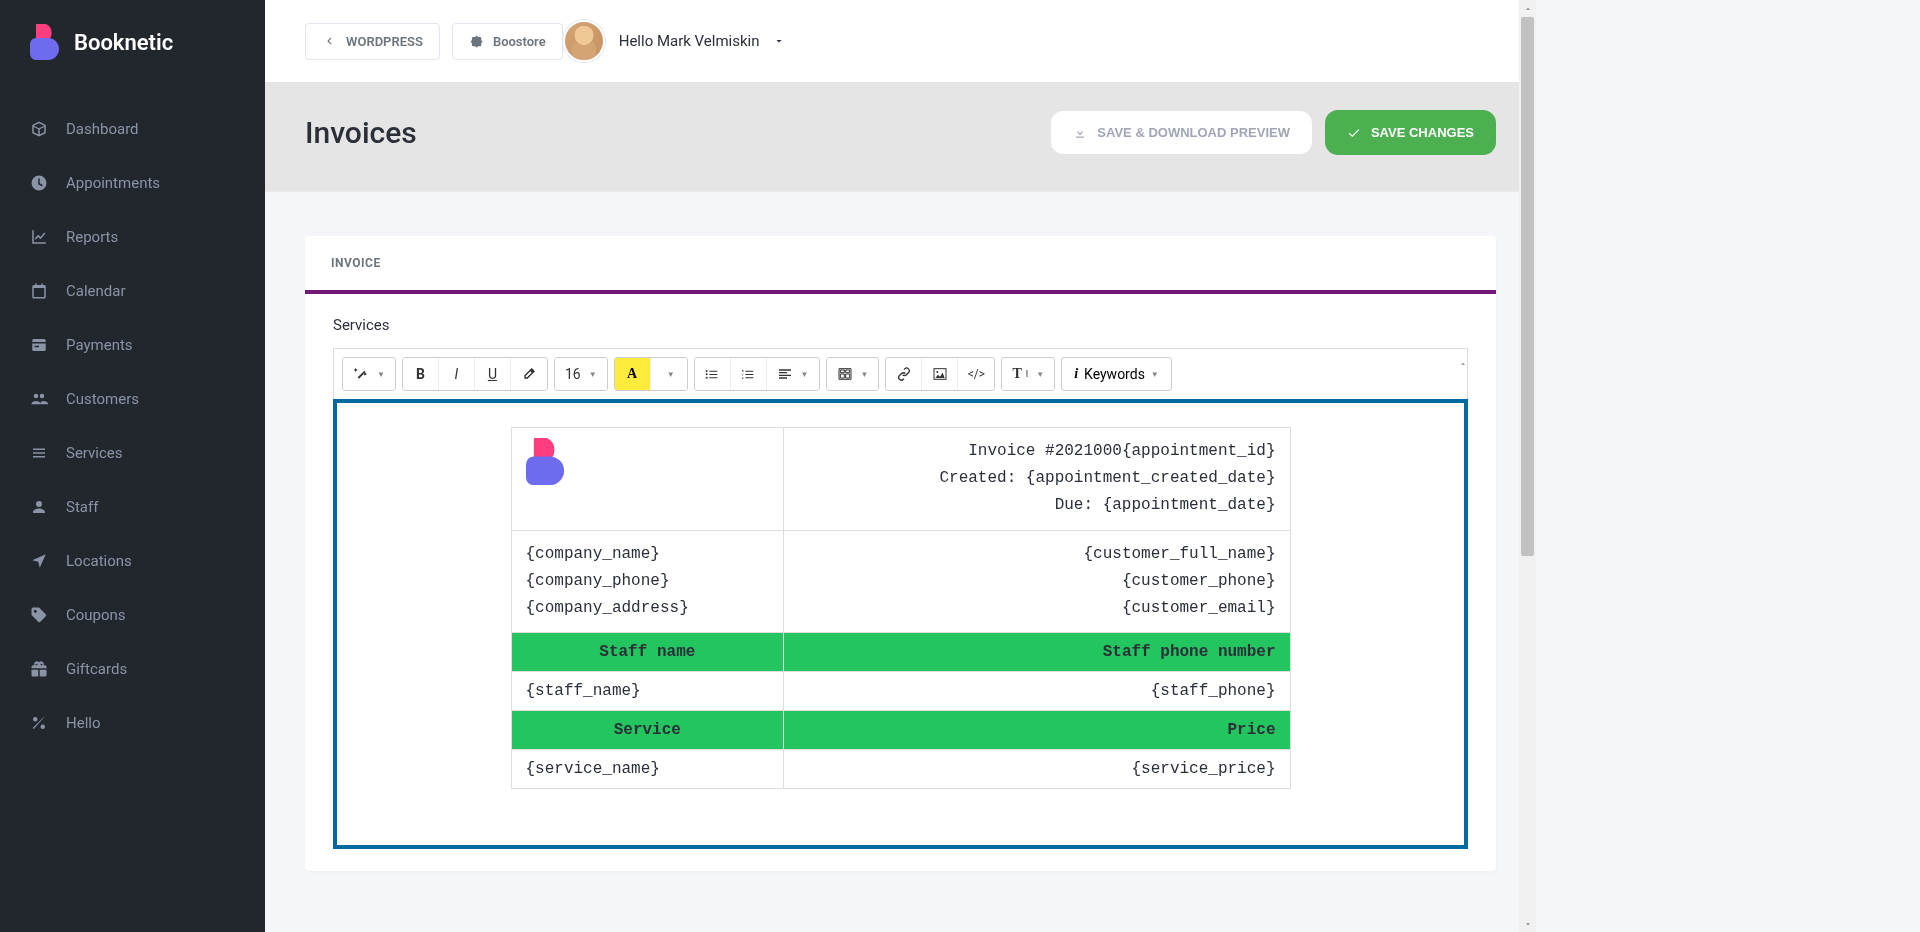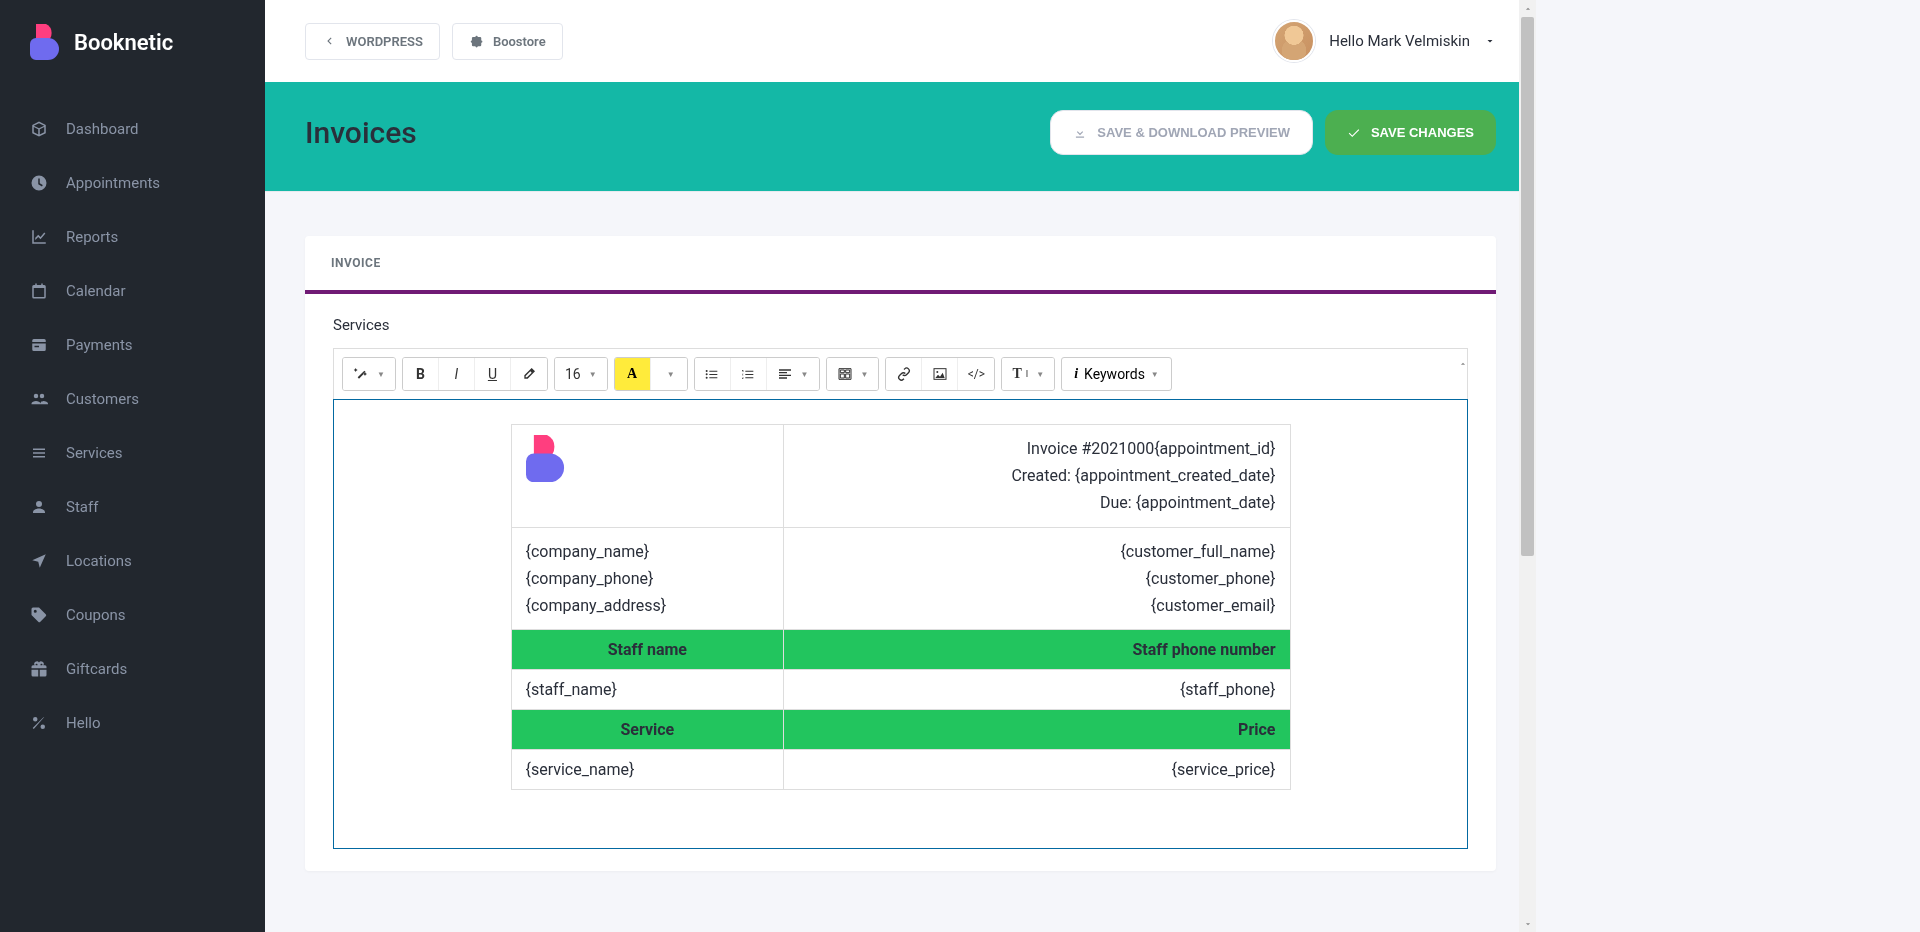--- a/index.html
+++ b/index.html
@@ -12,32 +12,32 @@
 .logo-mark { width: 32px; height: 36px; position: relative; }
 .logo-mark svg { width: 32px; height: 36px; }
 .logo-text { color: #fff; font-size: 22px; font-weight: 600; text-align: center; }
 .nav { padding-top: 18px; overflow-y: auto; }
 .nav-item { display: flex; align-items: center; gap: 18px; padding: 18px 30px; cursor: pointer; color: #8a94a6; font-size: 15px; }
 .nav-icon { width: 18px; height: 18px; display: flex; align-items: center; justify-content: center; }
 .nav-icon svg { width: 18px; height: 18px; fill: currentColor; }
 
 
 .main { flex: 1; display: flex; flex-direction: column; background: #fff; position: relative; }
-.topbar { height: 82px; display: flex; align-items: center; justify-content: space-between; padding: 0 40px; }
+.topbar { height: 82px; display: flex; align-items: center; padding: 0 40px; }
 .breadcrumbs { display: flex; gap: 12px; }
 .crumb { border: 1px solid #e2e5ec; padding: 10px 16px; border-radius: 4px; display: flex; align-items: center; gap: 10px; color: #6c757d; font-size: 13px; font-weight: 600; cursor: pointer; background: #fff; }
 .crumb svg { width: 14px; height: 14px; fill: #6c757d; }
 .user { display: flex; align-items: center; gap: 14px; cursor: pointer; }
 .avatar { width: 42px; height: 42px; border-radius: 50%; background: linear-gradient(135deg, #d4a574, #c89060); border: 2px solid #fff; box-shadow: 0 0 0 1px #e2e5ec; overflow: hidden; position: relative; }
 .avatar::after { content: ""; position: absolute; inset: 0; background: radial-gradient(circle at 50% 35%, #f0c896 30%, transparent 31%), radial-gradient(circle at 50% 75%, #d4a574 35%, transparent 36%); }
 .user-name { font-size: 15px; color: #2a2f3a; }
 .user svg { width: 12px; height: 12px; fill: #2a2f3a; }
 
 .content { flex: 1; background: #f5f6fa; overflow-y: auto; }
-.page-header { display: flex; align-items: center; justify-content: space-between; padding: 28px 40px 36px; border-bottom: 1px solid #e8eaef; background: #14b8a6; }
+.page-header { display: flex; align-items: center; justify-content: space-between; padding: 28px 40px 36px; border-bottom: 1px solid #e8eaef; background: #e5e5e5; }
 .page-title { font-size: 30px; font-weight: 500; color: #2a2f3a; }
 .page-actions { display: flex; gap: 12px; }
 .btn { border: none; padding: 14px 22px; border-radius: 13px; font-size: 13px; font-weight: 700; cursor: pointer; display: flex; align-items: center; gap: 10px; }
 .btn-secondary { background: #fff; color: #a0a6b5; border: 1px solid #e2e5ec; }
 .btn-primary { background: #4caf50; color: #fff; }
 .btn svg { width: 14px; height: 14px; fill: currentColor; }
 
 .panel { margin: 44px 40px; background: #fff; border-radius: 4px; box-shadow: 0 1px 3px rgba(0,0,0,0.04); }
 .panel-tab { padding: 20px 26px; border-bottom: 4px solid #701a75; color: #6c757d; font-size: 12px; font-weight: 700; letter-spacing: 0.5px; }
 .editor-wrap { padding: 22px 28px; position: relative; }
@@ -46,21 +46,21 @@
 .tool-group { display: flex; border: 1px solid #ccc; border-radius: 3px; overflow: hidden; }
 .tool { width: 36px; height: 32px; display: flex; align-items: center; justify-content: center; background: #fff; cursor: pointer; font-size: 14px; color: #333; border-right: 1px solid #eee; }
 .tool:last-child { border-right: none; }
 .tool.wide { width: auto; padding: 0 10px; gap: 4px; }
 .tool.font-color { background: #ffeb3b; color: #000; font-weight: bold; font-family: serif; }
 .tool .caret { font-size: 8px; margin-left: 4px; color: #888; }
 .tool svg { width: 16px; height: 16px; }
 .keywords-btn { border: 1px solid #ccc; border-radius: 3px; padding: 0 12px; height: 34px; display: flex; align-items: center; gap: 6px; cursor: pointer; font-size: 14px; background: #fff; }
 .keywords-btn .info { font-style: italic; font-weight: bold; font-family: serif; }
 
-.editor-canvas { border: 1px solid #0369a1; min-height: 450px; padding: 24px; display: flex; justify-content: center; background: #fff; }
+.editor-canvas { border: 4px solid #0369a1; min-height: 450px; padding: 24px; display: flex; justify-content: center; background: #fff; font-family: Liberation Mono, monospace; }
 .invoice-doc { width: 780px; }
 .inv-table { width: 100%; border-collapse: collapse; }
 .inv-table td, .inv-table th { border: 1px solid #ddd; padding: 10px 14px; font-size: 16px; color: #2a2f3a; vertical-align: top; }
 .inv-header-row td { border-top: 1px solid #ddd; }
 .inv-logo-cell { width: 35%; }
 .inv-logo { width: 42px; height: 48px; }
 .inv-meta { text-align: right; line-height: 1.7; }
 .inv-left { line-height: 1.7; }
 .inv-right { text-align: right; line-height: 1.7; }
 .inv-th { background: #22c55e; font-weight: 700; }

